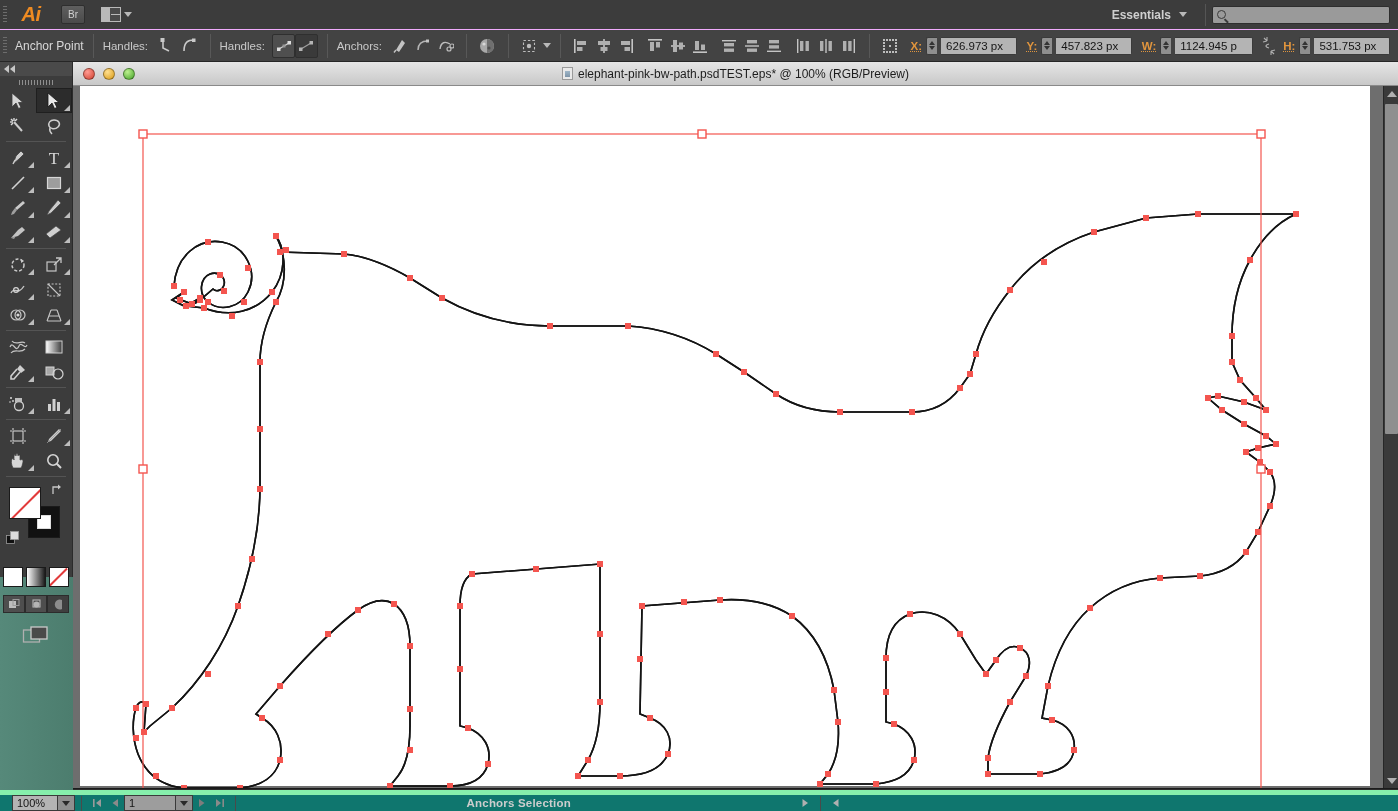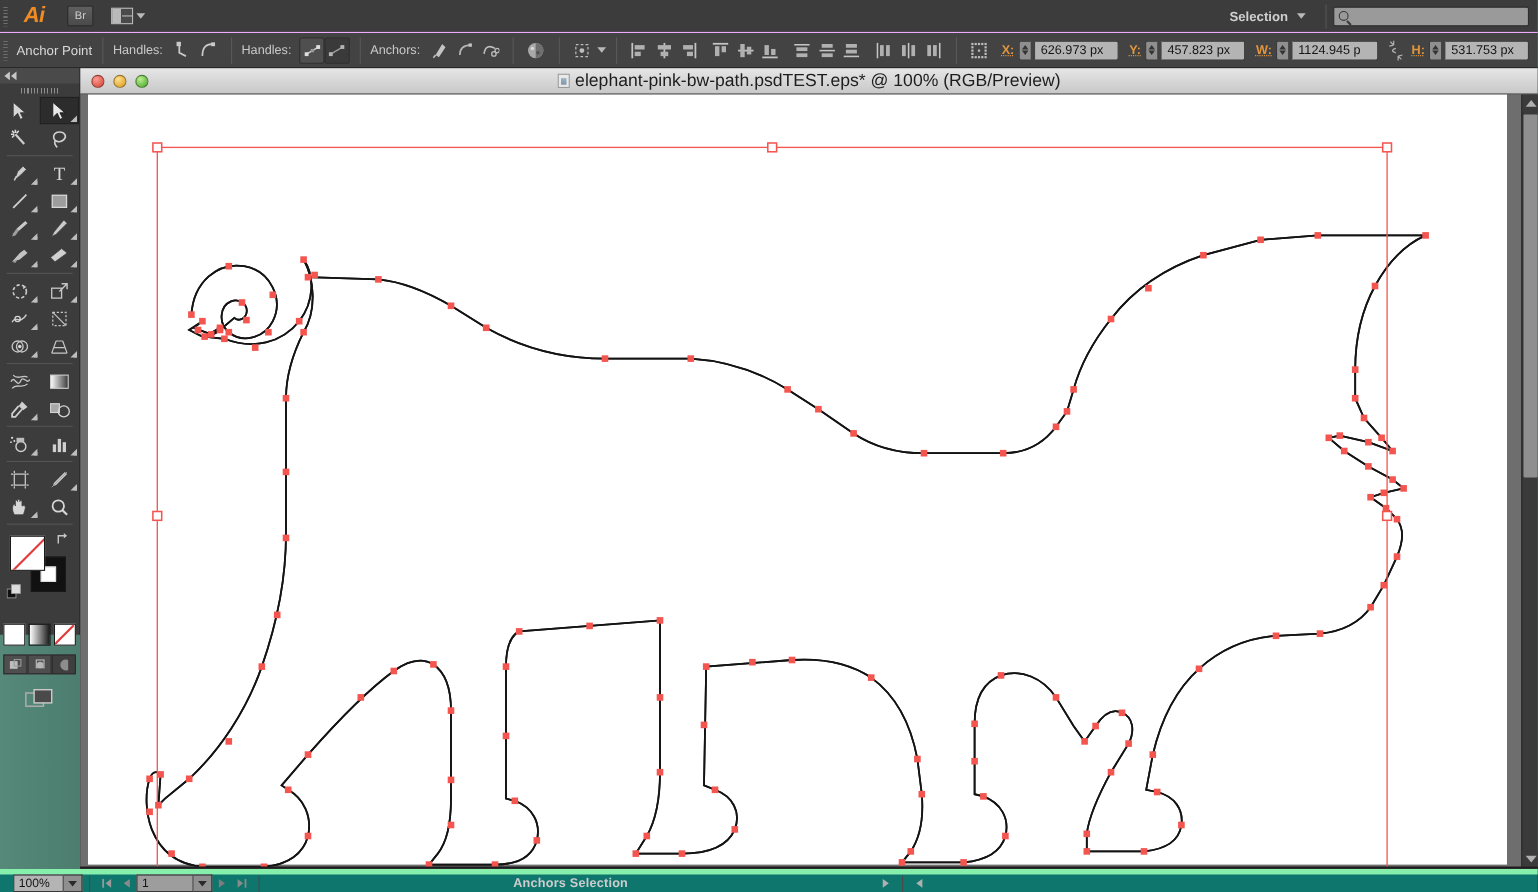--- a/index.html
+++ b/index.html
@@ -185,21 +185,21 @@
     border-bottom: 1px solid #8a8a8a;
     display: flex; align-items: center; position: relative;
   }
   .lights { display: flex; gap: 8px; padding-left: 10px; }
   .light { width: 12px; height: 12px; border-radius: 50%; border: 1px solid rgba(0,0,0,.35); }
   .light.r { background: radial-gradient(circle at 35% 30%, #ff9b92, #d0402f); }
   .light.y { background: radial-gradient(circle at 35% 30%, #ffdf8f, #d99a15); }
   .light.g { background: radial-gradient(circle at 35% 30%, #bdf08f, #43a328); }
   .doc-title-text {
     position: absolute; left: 0; right: 0; text-align: center;
-    font-size: 16px; color: #1d1d1d; display: flex; align-items: center; justify-content: center; gap: 5px;
+    font-size: 12px; color: #1d1d1d; display: flex; align-items: center; justify-content: center; gap: 5px;
   }
   .doc-file-icon {
     width: 11px; height: 13px; background: #e9e9e9; border: 1px solid #9a9a9a; position: relative;
   }
   .doc-file-icon::after {
     content:""; position:absolute; left:2px; top:3px; right:2px; height:6px;
     background: linear-gradient(to bottom, #9fb6c8, #7e94a8);
   }
 
   .canvas-wrap {
@@ -283,21 +283,21 @@
   <div class="appbar">
     <div class="gripper-v"></div>
     <div class="ai-logo">Ai</div>
     <div class="br-badge">Br</div>
     <div class="arrange-btn">
       <span class="arrange-glyph"></span>
       <span class="caret-dn"></span>
     </div>
 
     <div class="appbar-right">
-      <span class="ws-label">Selection</span>
+      <span class="ws-label">Essentials</span>
       <span class="caret-dn ws-caret"></span>
       <span class="vsep"></span>
       <div class="search-box">
         <span class="mag"></span>
       </div>
     </div>
   </div>
 
   <div class="ctrlbar">
     <div class="gripper-v"></div>

